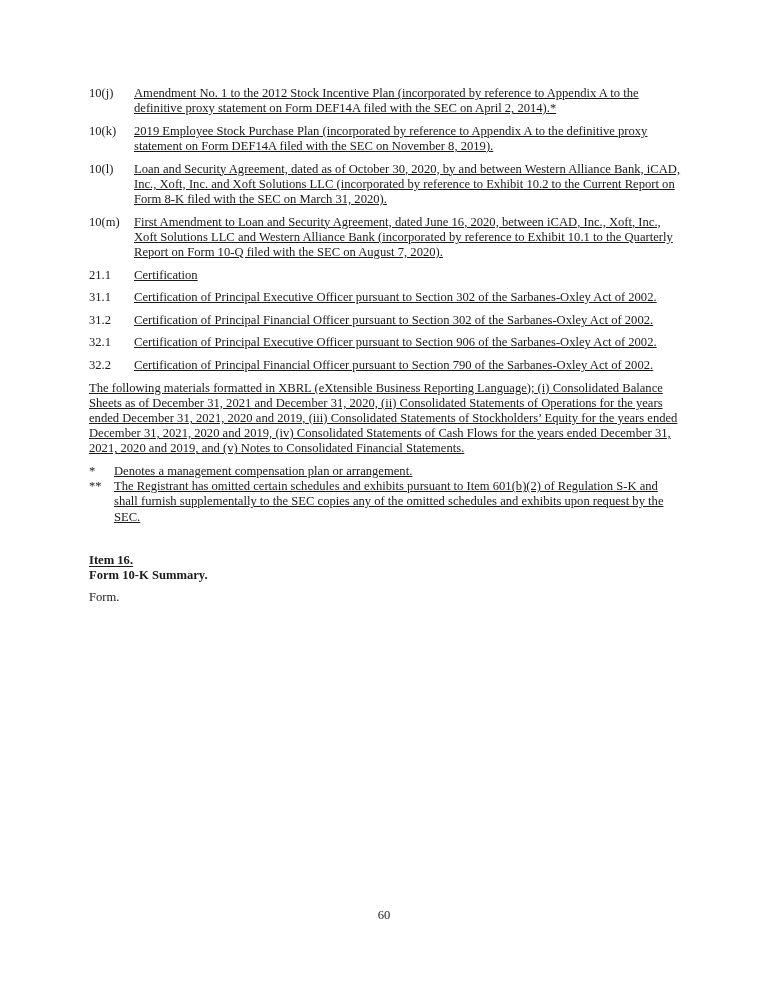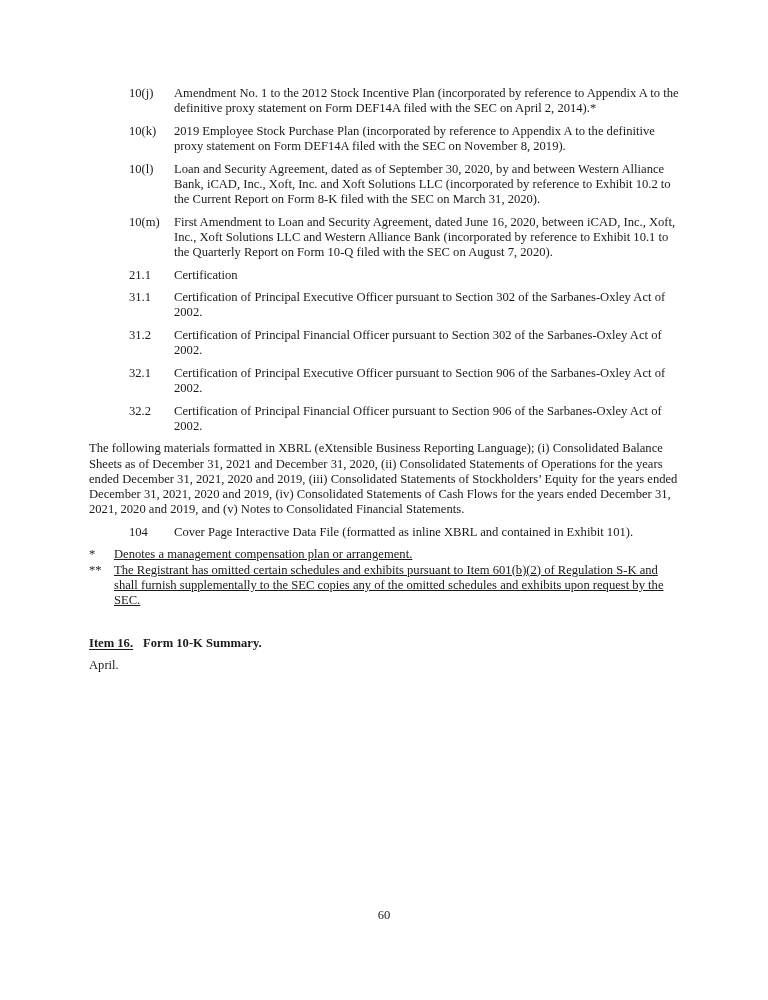--- a/index.html
+++ b/index.html
@@ -23,43 +23,44 @@
       top: 86px;
       width: 592px;
     }
     .exhibit {
       display: flex;
       margin-bottom: 7.4px;
     }
     .exhibit-num {
       flex: 0 0 45px;
       width: 45px;
-      margin-left: 40px;
     }
     .exhibit-desc {
       flex: 1 1 auto;
+      text-decoration: underline;
     }
     .footnotes {
       margin-top: 0px;
     }
     .footnote {
       display: flex;
     }
     .footnote-mark {
       flex: 0 0 25px;
       width: 25px;
     }
     .footnote-text {
       flex: 1 1 auto;
       text-decoration: underline;
     }
     .item-heading {
       margin-top: 28px;
       font-weight: bold;
       display: flex;
+      flex-direction: column;
     }
     .item-label {
       text-decoration: underline;
       text-underline-offset: 2px;
       margin-right: 10px;
     }
     .item-body {
       margin-top: 7px;
     }
     .page-number {
@@ -78,21 +79,21 @@
     <div class="exhibit">
       <div class="exhibit-num">10(j)</div>
       <div class="exhibit-desc">Amendment No. 1 to the 2012 Stock Incentive Plan (incorporated by reference to Appendix A to the definitive proxy statement on Form DEF14A filed with the SEC on April 2, 2014).*</div>
     </div>
     <div class="exhibit">
       <div class="exhibit-num">10(k)</div>
       <div class="exhibit-desc">2019 Employee Stock Purchase Plan (incorporated by reference to Appendix A to the definitive proxy statement on Form DEF14A filed with the SEC on November 8, 2019).</div>
     </div>
     <div class="exhibit">
       <div class="exhibit-num">10(l)</div>
-      <div class="exhibit-desc">Loan and Security Agreement, dated as of September 30, 2020, by and between Western Alliance Bank, iCAD, Inc., Xoft, Inc. and Xoft Solutions LLC (incorporated by reference to Exhibit 10.2 to the Current Report on Form 8-K filed with the SEC on March 31, 2020).</div>
+      <div class="exhibit-desc">Loan and Security Agreement, dated as of October 30, 2020, by and between Western Alliance Bank, iCAD, Inc., Xoft, Inc. and Xoft Solutions LLC (incorporated by reference to Exhibit 10.2 to the Current Report on Form 8-K filed with the SEC on March 31, 2020).</div>
     </div>
     <div class="exhibit">
       <div class="exhibit-num">10(m)</div>
       <div class="exhibit-desc">First Amendment to Loan and Security Agreement, dated June 16, 2020, between iCAD, Inc., Xoft, Inc., Xoft Solutions LLC and Western Alliance Bank (incorporated by reference to Exhibit 10.1 to the Quarterly Report on Form 10-Q filed with the SEC on August 7, 2020).</div>
     </div>
     <div class="exhibit">
       <div class="exhibit-num">21.1</div>
       <div class="exhibit-desc">Certification</div>
     </div>
     <div class="exhibit">
@@ -102,42 +103,38 @@
     <div class="exhibit">
       <div class="exhibit-num">31.2</div>
       <div class="exhibit-desc">Certification of Principal Financial Officer pursuant to Section 302 of the Sarbanes-Oxley Act of 2002.</div>
     </div>
     <div class="exhibit">
       <div class="exhibit-num">32.1</div>
       <div class="exhibit-desc">Certification of Principal Executive Officer pursuant to Section 906 of the Sarbanes-Oxley Act of 2002.</div>
     </div>
     <div class="exhibit">
       <div class="exhibit-num">32.2</div>
-      <div class="exhibit-desc">Certification of Principal Financial Officer pursuant to Section 906 of the Sarbanes-Oxley Act of 2002.</div>
+      <div class="exhibit-desc">Certification of Principal Financial Officer pursuant to Section 790 of the Sarbanes-Oxley Act of 2002.</div>
     </div>
     <div class="exhibit">
       <div class="exhibit-desc">The following materials formatted in XBRL (eXtensible Business Reporting Language); (i) Consolidated Balance Sheets as of December 31, 2021 and December 31, 2020, (ii) Consolidated Statements of Operations for the years ended December 31, 2021, 2020 and 2019, (iii) Consolidated Statements of Stockholders’ Equity for the years ended December 31, 2021, 2020 and 2019, (iv) Consolidated Statements of Cash Flows for the years ended December 31, 2021, 2020 and 2019, and (v) Notes to Consolidated Financial Statements.</div>
-    </div>
-    <div class="exhibit">
-      <div class="exhibit-num">104</div>
-      <div class="exhibit-desc">Cover Page Interactive Data File (formatted as inline XBRL and contained in Exhibit 101).</div>
     </div>
   </div>
 
   <div class="footnotes">
     <div class="footnote">
       <div class="footnote-mark">*</div>
       <div class="footnote-text">Denotes a management compensation plan or arrangement.</div>
     </div>
     <div class="footnote">
       <div class="footnote-mark">**</div>
       <div class="footnote-text">The Registrant has omitted certain schedules and exhibits pursuant to Item 601(b)(2) of Regulation S-K and shall furnish supplementally to the SEC copies any of the omitted schedules and exhibits upon request by the SEC.</div>
     </div>
   </div>
 
   <div class="item-heading">
     <span class="item-label">Item 16.</span>
     <span class="item-title">Form 10-K Summary.</span>
   </div>
-  <div class="item-body">April.</div>
+  <div class="item-body">Form.</div>
 </div>
 
 <div class="page-number">60</div>
 
 </body></html>

